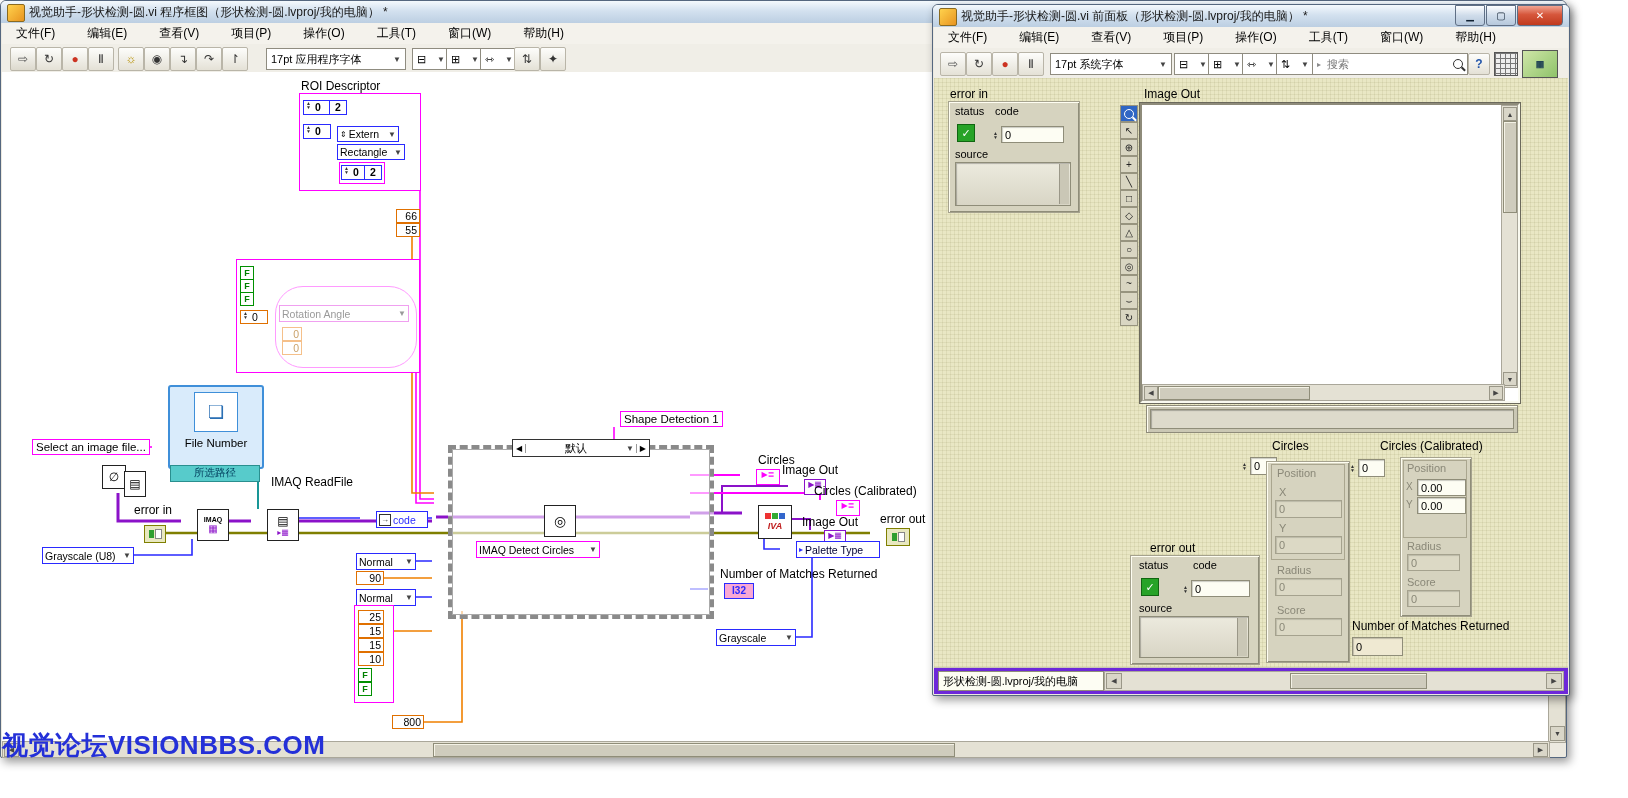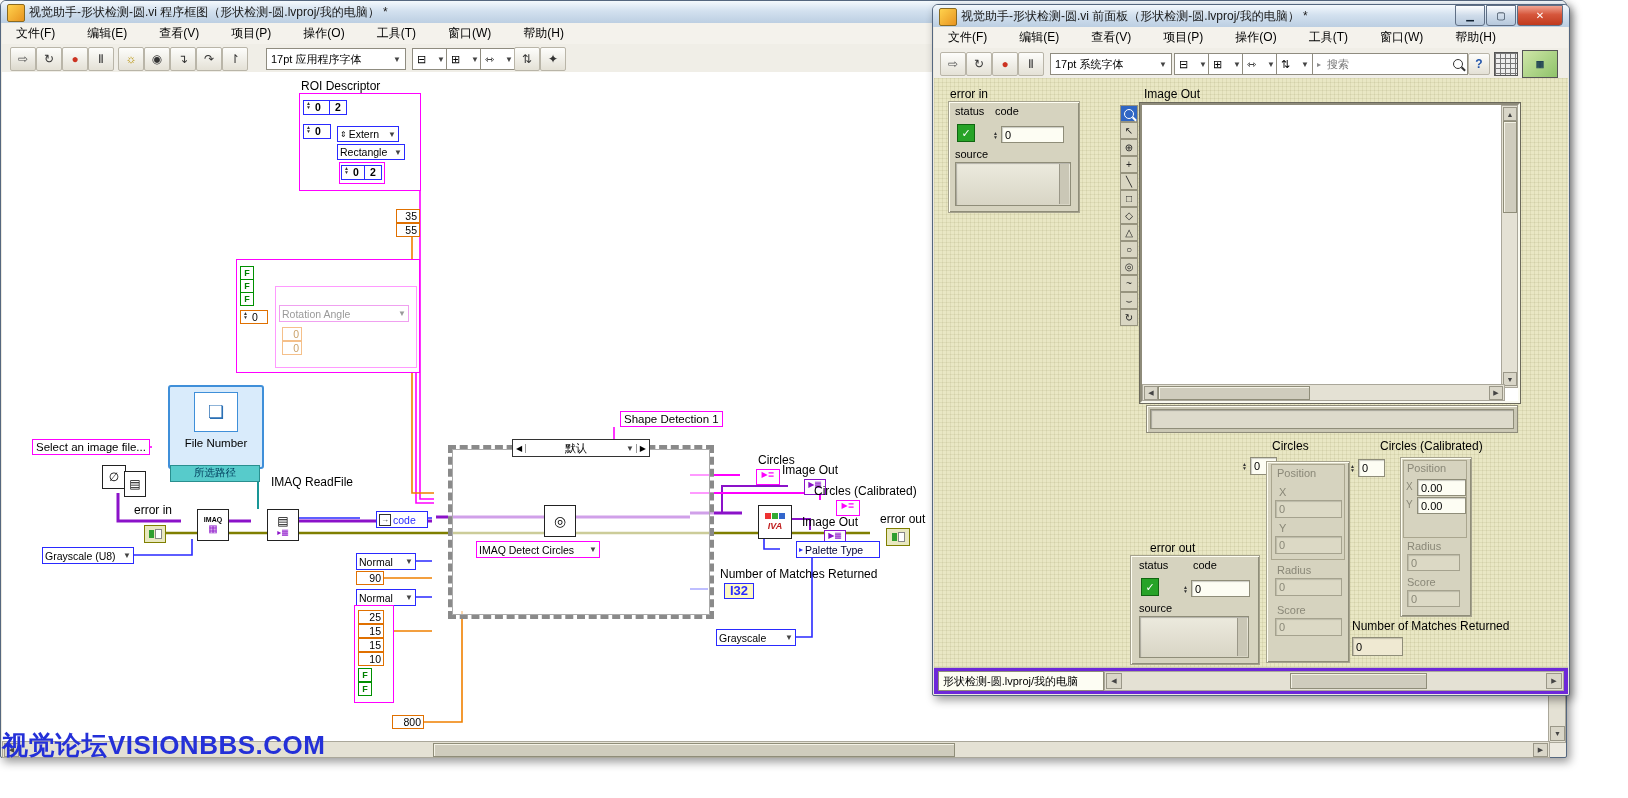--- a/index.html
+++ b/index.html
@@ -145,35 +145,35 @@
               <span class="spin">
                 <span>▲</span>
                 <span>▼</span>
               </span>
               <span>0</span>
             </div>
           <div class="numb" style="left:24px;top:2px;width:12px;text-align:center;">2</div>
         </div>
       </div>
 
-      <div class="numo" style="left:378px;top:208px;width:18px;">35</div>
+      <div class="numo" style="left:378px;top:208px;width:18px;">66</div>
       <div class="numo" style="left:378px;top:222px;width:18px;">55</div>
 
       <div class="clusterbox" style="left:218px;top:258px;width:182px;height:112px;">
         <div class="boolf" style="left:3px;top:6px;">F</div>
         <div class="boolf" style="left:3px;top:19px;">F</div>
         <div class="boolf" style="left:3px;top:32px;">F</div>
         <div class="numo" style="left:3px;top:50px;width:22px;display:flex;gap:1px;text-align:left;">
             <span class="spin">
               <span>▲</span>
               <span>▼</span>
             </span>
             <span>0</span>
           </div>
-        <div class="clusterbox" style="left:38px;top:26px;width:140px;height:80px;border-color:#ff9aff;border-width:1px;">
+        <div class="clusterbox" style="left:38px;top:26px;width:140px;height:80px;border-color:#ff9aff;border-width:1px;border-radius:28px;">
           <div class="dcon" style="left:3px;top:18px;width:124px;height:15px;border-color:#f0a0f0;">
               <span class="ghost">Rotation Angle</span>
               <span class="ddarrow ghost">▼</span>
             </div>
           <div class="numo" style="left:6px;top:40px;width:14px;border-color:#f5c08a;color:#caa26a;">0</div>
           <div class="numo" style="left:6px;top:54px;width:14px;border-color:#f5c08a;color:#caa26a;">0</div>
         </div>
       </div>
 
       <div class="plabel" style="left:14px;top:438px;">Select an image file...</div>
@@ -259,21 +259,21 @@
           <span style="width:5px;height:8px;background:#2f9f2f;"></span>
           <span style="width:5px;height:8px;background:#fff;border:1px solid #888;"></span>
         </div>
 
       <div class="dcon" style="left:778px;top:540px;width:78px;height:15px;border-color:#2a2aff;">
           <span style="font-size:8px;color:#2a2aff;">▸</span>
           <span style="color:#003;">Palette Type</span>
         </div>
 
       <div class="flabel" style="left:702px;top:566px;">Number of Matches Returned</div>
-      <div class="abs" style="left:706px;top:582px;width:28px;height:14px;border:1px solid #2a2aff;background:#fef9c3;color:#2a2aff;font-size:13px;font-weight:bold;text-align:center;line-height:14px;">I32</div>
+      <div class="abs" style="left:706px;top:582px;width:28px;height:14px;border:1px solid #2a2aff;background:#f9a8d4;color:#2a2aff;font-size:10px;font-weight:bold;text-align:center;line-height:14px;">I32</div>
 
       <div class="dcon" style="left:698px;top:628px;width:74px;height:15px;">
           <span>Grayscale</span>
           <span class="ddarrow">▼</span>
         </div>
 
       <div class="dcon" style="left:338px;top:552px;width:54px;height:15px;">
           <span>Normal</span>
           <span class="ddarrow">▼</span>
         </div>

